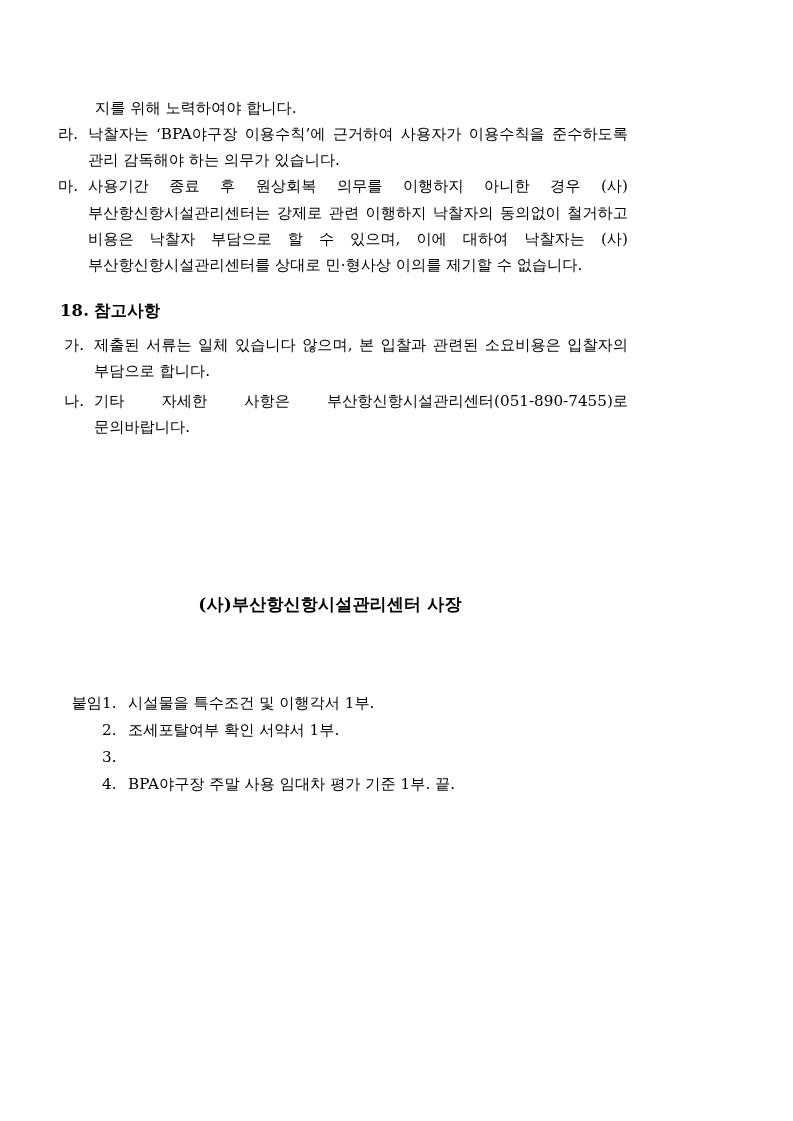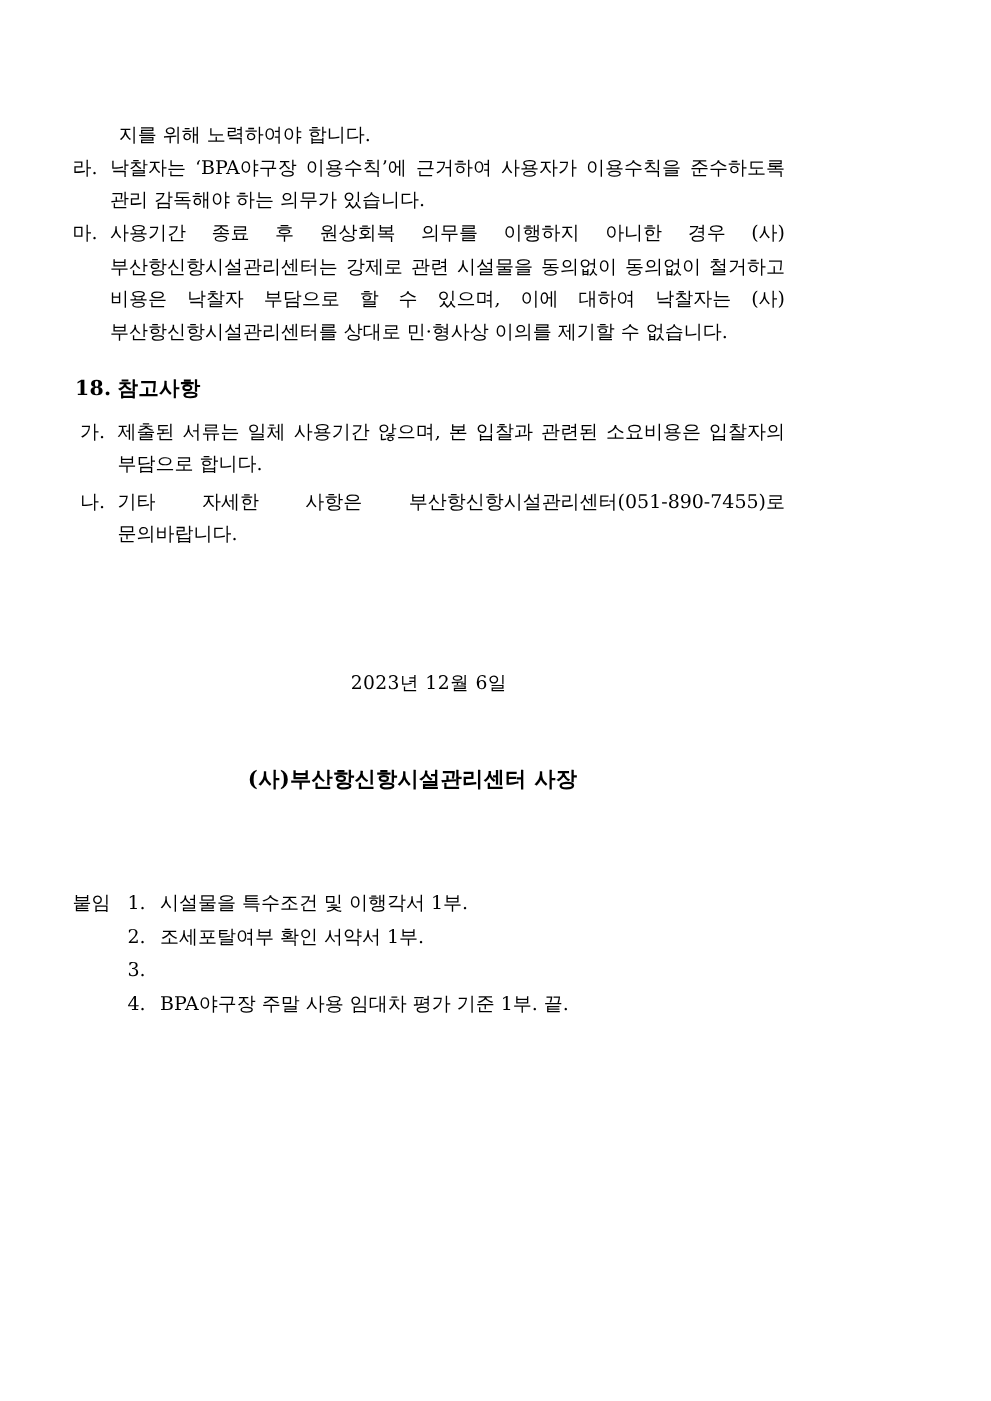--- a/index.html
+++ b/index.html
@@ -93,20 +93,21 @@
     font-size: 15.2px;
     line-height: 1.78;
   }
   .attach-row {
     display: flex;
     align-items: flex-start;
   }
   .attach-label {
     flex: 0 0 auto;
     width: 44px;
+    text-align: right;
   }
   .attach-num {
     flex: 0 0 auto;
     width: 26px;
     text-align: left;
   }
   .attach-text { flex: 1 1 auto; }
   .attach-indent { padding-left: 44px; }
 
   .spacer-1 { height: 34px; }
@@ -121,45 +122,44 @@
 
   <div class="cont-line">지를 위해 노력하여야 합니다.</div>
 
   <div class="para">
     <span class="marker">라.</span>
     <span class="body-text">낙찰자는 ‘BPA야구장 이용수칙’에 근거하여 사용자가 이용수칙을 준수하도록 관리 감독해야 하는 의무가 있습니다.</span>
   </div>
 
   <div class="para">
     <span class="marker">마.</span>
-    <span class="body-text">사용기간 종료 후 원상회복 의무를 이행하지 아니한 경우 (사)부산항신항시설관리센터는 강제로 관련 시설물을 동의없이 동의없이 철거하고 비용은 낙찰자 부담으로 할 수 있으며, 이에 대하여 낙찰자는 (사)부산항신항시설관리센터를 상대로 민·형사상 이의를 제기할 수 없습니다.</span>
+    <span class="body-text">사용기간 종료 후 원상회복 의무를 이행하지 아니한 경우 (사)부산항신항시설관리센터는 강제로 관련 이행하지 낙찰자의 동의없이 철거하고 비용은 낙찰자 부담으로 할 수 있으며, 이에 대하여 낙찰자는 (사)부산항신항시설관리센터를 상대로 민·형사상 이의를 제기할 수 없습니다.</span>
   </div>
 
   <div class="section-heading">
     <span class="num">18.</span>
     <span>참고사항</span>
   </div>
 
   <div class="list-block">
     <div class="para">
       <span class="marker indent-a">가.</span>
-      <span class="body-text">제출된 서류는 일체 사용기간 않으며, 본 입찰과 관련된 소요비용은 입찰자의 부담으로 합니다.</span>
+      <span class="body-text">제출된 서류는 일체 있습니다 않으며, 본 입찰과 관련된 소요비용은 입찰자의 부담으로 합니다.</span>
     </div>
     <div class="para">
       <span class="marker indent-a">나.</span>
       <span class="body-text">기타 자세한 사항은 부산항신항시설관리센터(051-890-7455)로 문의바랍니다.</span>
     </div>
   </div>
 
   <div class="spacer-1"></div>
 
 
   <div class="spacer-3"></div>
 
-  <div class="sign-date">2023년 12월 6일</div>
 
   <div class="spacer-2"></div>
 
   <div class="signer">(사)부산항신항시설관리센터 사장</div>
 
   <div class="spacer-4"></div>
 
   <div class="attach-block">
     <div class="attach-row">
       <span class="attach-label">붙임</span>

